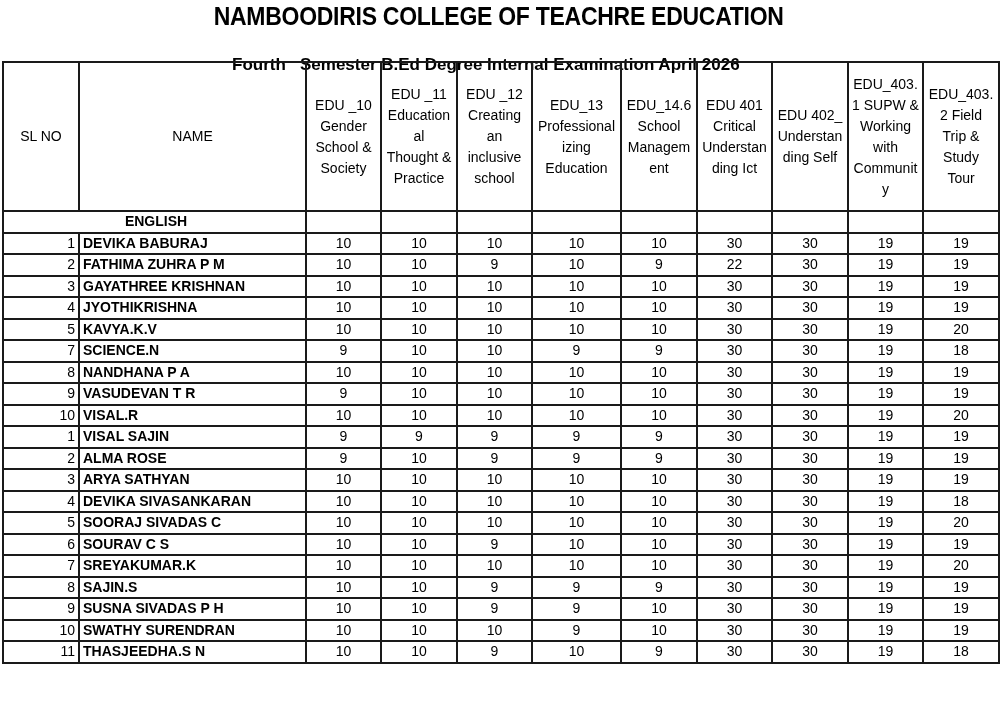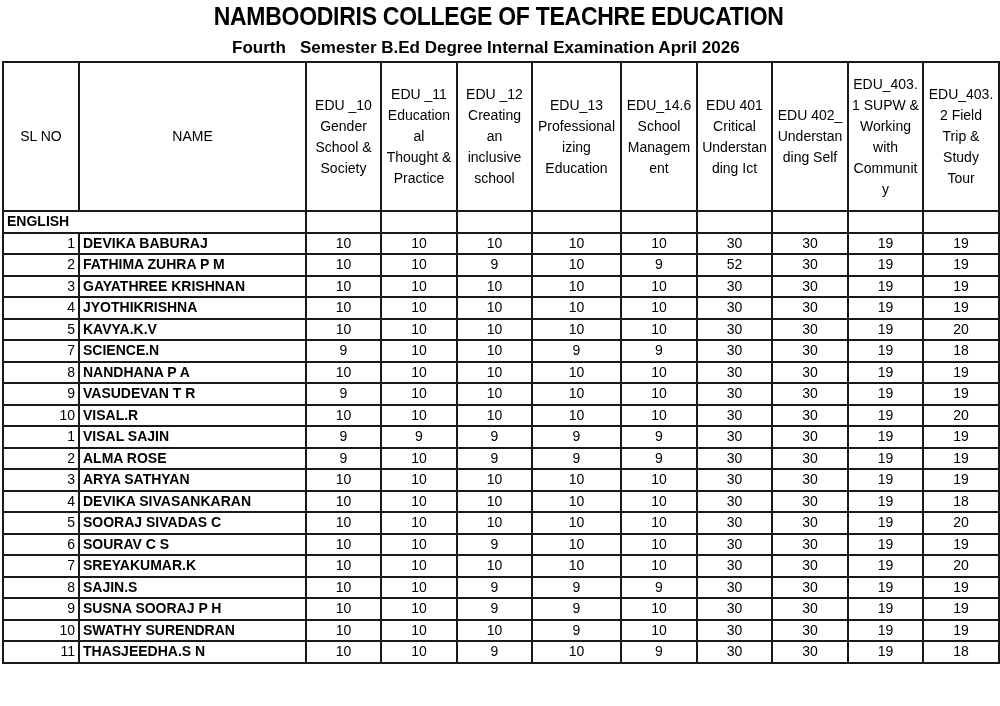--- a/index.html
+++ b/index.html
@@ -1,28 +1,28 @@
 <!DOCTYPE html>
 <html><head>
 <meta charset="utf-8">
 <style>
   html, body { margin: 0; padding: 0; background: #ffffff; }
   body { width: 1000px; height: 706px; overflow: hidden; position: relative;
          font-family: "Liberation Sans", "DejaVu Sans", sans-serif; color: #000; }
   .title { position: absolute; left: 0; top: 2px; width: 1084px; text-align: center;
            font-weight: bold; font-size: 25px; letter-spacing: -0.3px; transform: scaleX(0.92); transform-origin: left top; }
-  .subtitle { position: absolute; left: 232px; top: 38px; font-weight: bold; font-size: 17px; white-space: pre; text-align: right; }
+  .subtitle { position: absolute; left: 232px; top: 55px; font-weight: bold; font-size: 17px; white-space: pre; text-align: right; }
   table { position: absolute; left: 2px; top: 61px; border-collapse: collapse; table-layout: fixed; width: 997px; }
   td, th { border: 2px solid #1a1a1a; padding: 0; font-size: 14px; font-weight: normal; }
   thead th { height: 147px; text-align: center; vertical-align: middle; line-height: 21px; font-size: 14px; padding: 0 1px; }
   tbody td { height: 19.5px; line-height: 19px; }
   td.sl { text-align: right; padding-right: 3px; }
   td.name { text-align: left; padding-left: 3px; white-space: nowrap; overflow: hidden; font-weight: bold; }
   td.mark { text-align: center; }
-  td.section { font-weight: bold; text-align: left; padding-left: 3px; white-space: nowrap; }
+  td.section { font-weight: bold; text-align: center; padding-left: 3px; white-space: nowrap; }
 </style>
 </head>
 <body>
 
 <div class="title">NAMBOODIRIS COLLEGE OF TEACHRE EDUCATION</div>
 <div class="subtitle">Fourth   Semester B.Ed Degree Internal Examination April 2026</div>
 
 <table>
   <colgroup>
     <col style="width:76px">
@@ -79,21 +79,21 @@
         <td class="mark">19</td>
       </tr>
       <tr>
         <td class="sl">2</td>
         <td class="name">FATHIMA ZUHRA P M</td>
         <td class="mark">10</td>
         <td class="mark">10</td>
         <td class="mark">9</td>
         <td class="mark">10</td>
         <td class="mark">9</td>
-        <td class="mark">52</td>
+        <td class="mark">22</td>
         <td class="mark">30</td>
         <td class="mark">19</td>
         <td class="mark">19</td>
       </tr>
       <tr>
         <td class="sl">3</td>
         <td class="name">GAYATHREE KRISHNAN</td>
         <td class="mark">10</td>
         <td class="mark">10</td>
         <td class="mark">10</td>
@@ -281,21 +281,21 @@
         <td class="mark">9</td>
         <td class="mark">9</td>
         <td class="mark">9</td>
         <td class="mark">30</td>
         <td class="mark">30</td>
         <td class="mark">19</td>
         <td class="mark">19</td>
       </tr>
       <tr>
         <td class="sl">9</td>
-        <td class="name">SUSNA SOORAJ P H</td>
+        <td class="name">SUSNA SIVADAS P H</td>
         <td class="mark">10</td>
         <td class="mark">10</td>
         <td class="mark">9</td>
         <td class="mark">9</td>
         <td class="mark">10</td>
         <td class="mark">30</td>
         <td class="mark">30</td>
         <td class="mark">19</td>
         <td class="mark">19</td>
       </tr>

